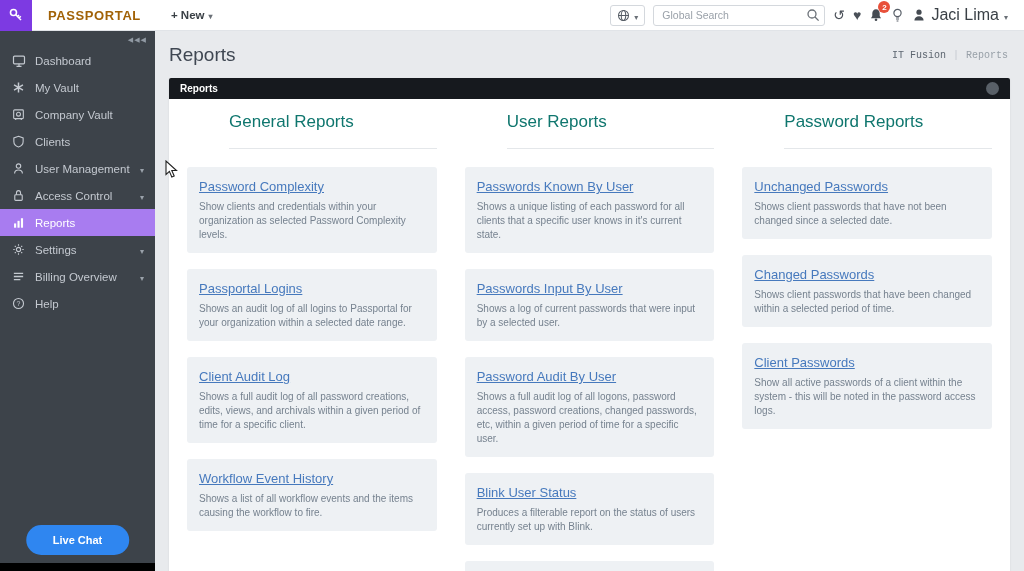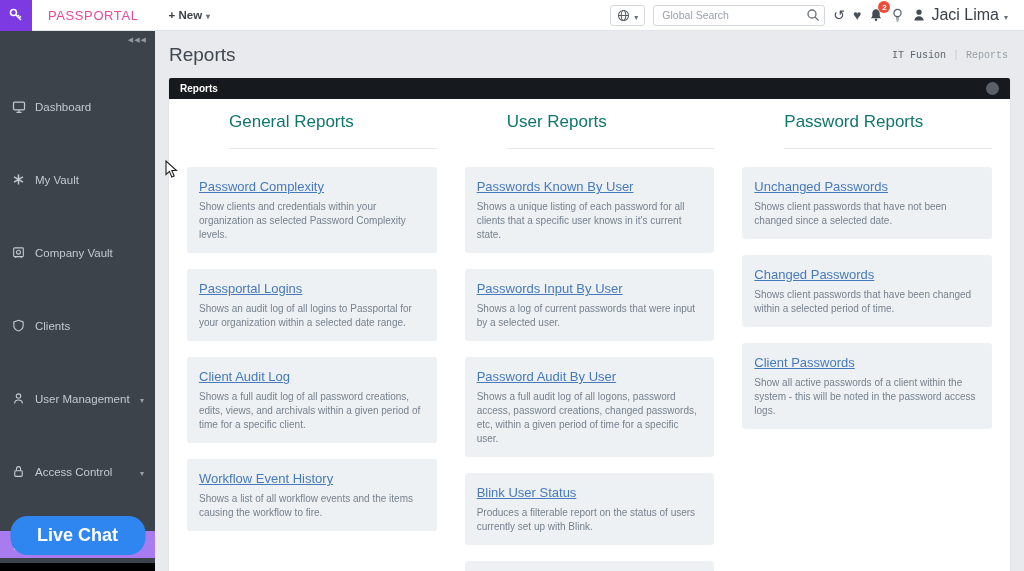--- a/index.html
+++ b/index.html
@@ -9,47 +9,47 @@
     background:#e8eaed;
     overflow:hidden;
     position:relative;
     color:#3a4046;
   }
 
   
   .topbar { position:absolute; top:0; left:0; right:0; height:31px; background:#fff;
             border-bottom:1px solid #e1e4e8; display:flex; align-items:center; z-index:20; }
   .logo-sq { width:32px; height:31px; background:#7d3ae2; display:flex; align-items:center; justify-content:center; flex:0 0 32px; cursor:pointer; }
-  .brand { font-size:13px; font-weight:normal; color:#ec4899; letter-spacing:.6px; margin-left:10px;padding-left:6px; }
+  .brand { font-size:13px; font-weight:bold; color:#a16207; letter-spacing:.6px; margin-left:10px;padding-left:6px; }
   .new-btn { margin-left:30px; font-size:11.5px; color:#3a4046; display:flex; align-items:center; gap:4px; cursor:pointer; font-weight:bold; }
   .topbar-right { margin-left:auto; display:flex; align-items:center; gap:8px; padding-right:16px; }
   .globe-box { border:1px solid #d4d8dd; border-radius:3px; height:21px; padding:0 6px; display:flex; align-items:center; gap:4px; cursor:pointer; color:#565d66; }
   .search-box { position:relative; }
   .search-box input { width:172px; height:21px; border:1px solid #d4d8dd; border-radius:3px;
     font-size:10.5px; padding:0 24px 0 8px; color:#444; outline:none; font-family:inherit; background:#fff; }
   .search-box input::placeholder { color:#9aa1a9; }
   .search-mag { position:absolute; right:5px; top:3px; cursor:pointer; }
   .icon-btn { color:#4a5058; position:relative; cursor:pointer; display:flex; align-items:center; }
   .glyph { font-size:14px; line-height:1; }
   .badge { position:absolute; top:-7px; right:-7px; background:#e8503a; color:#fff; border-radius:50%;
            width:12px; height:12px; font-size:8px; display:flex; align-items:center; justify-content:center; font-weight:bold; }
   .user-box { display:flex; align-items:center; gap:5px; font-size:16px; color:#3a4046; cursor:pointer; }
   .caret::after { content:"▾"; font-size:8px; color:#6a7077; }
 
   
   .sidebar { position:absolute; top:31px; left:0; width:155px; bottom:0; background:#3d434a; z-index:15; }
   .collapse { text-align:right; padding:5px 8px 3px; color:#9099a3; font-size:7px; letter-spacing:1px; cursor:pointer; }
   .nav-item { display:flex; align-items:center; height:27px; padding:0 11px; color:#c4c9d0;
-              font-size:11.5px; cursor:pointer; gap:9px;margin-top:46px; }
+              font-size:11.5px; cursor:pointer; gap:9px; }
   .nav-item.active, .nav-item.active:hover { background:#a87cf0; color:#fff; }
   .sb-icon { width:15px; display:flex; justify-content:center; flex:0 0 15px; }
   .nav-caret { margin-left:auto; }
   .nav-caret::after { content:"▾"; font-size:8px; color:#9aa1aa; }
   .live-chat { position:absolute; bottom:16px; left:50%; transform:translateX(-50%);
-    background:#2f86f0; color:#fff; font-size:18px; font-weight:bold; border:none;
+    background:#2f86f0; color:#fff; font-size:11px; font-weight:bold; border:none;
     border-radius:17px; padding:9px 27px; cursor:pointer; font-family:inherit; white-space:nowrap; }
   .sidebar-strip { position:absolute; bottom:0; left:0; width:100%; height:8px; background:#000; }
 
   
   .main { position:absolute; left:155px; top:31px; right:0; bottom:0; overflow:hidden; }
   .page-head { display:flex; align-items:center; justify-content:space-between; padding:13px 16px 12px 14px; }
   .page-title { font-size:19px; color:#3f4752; font-weight:400; }
   .breadcrumb { font-size:10px; display:flex; align-items:center; gap:7px;font-family:Liberation Mono, monospace; }
   .bc-client { color:#5d6670; cursor:pointer; }
   .bc-sep::after { content:"|"; color:#c6cbd1; }

